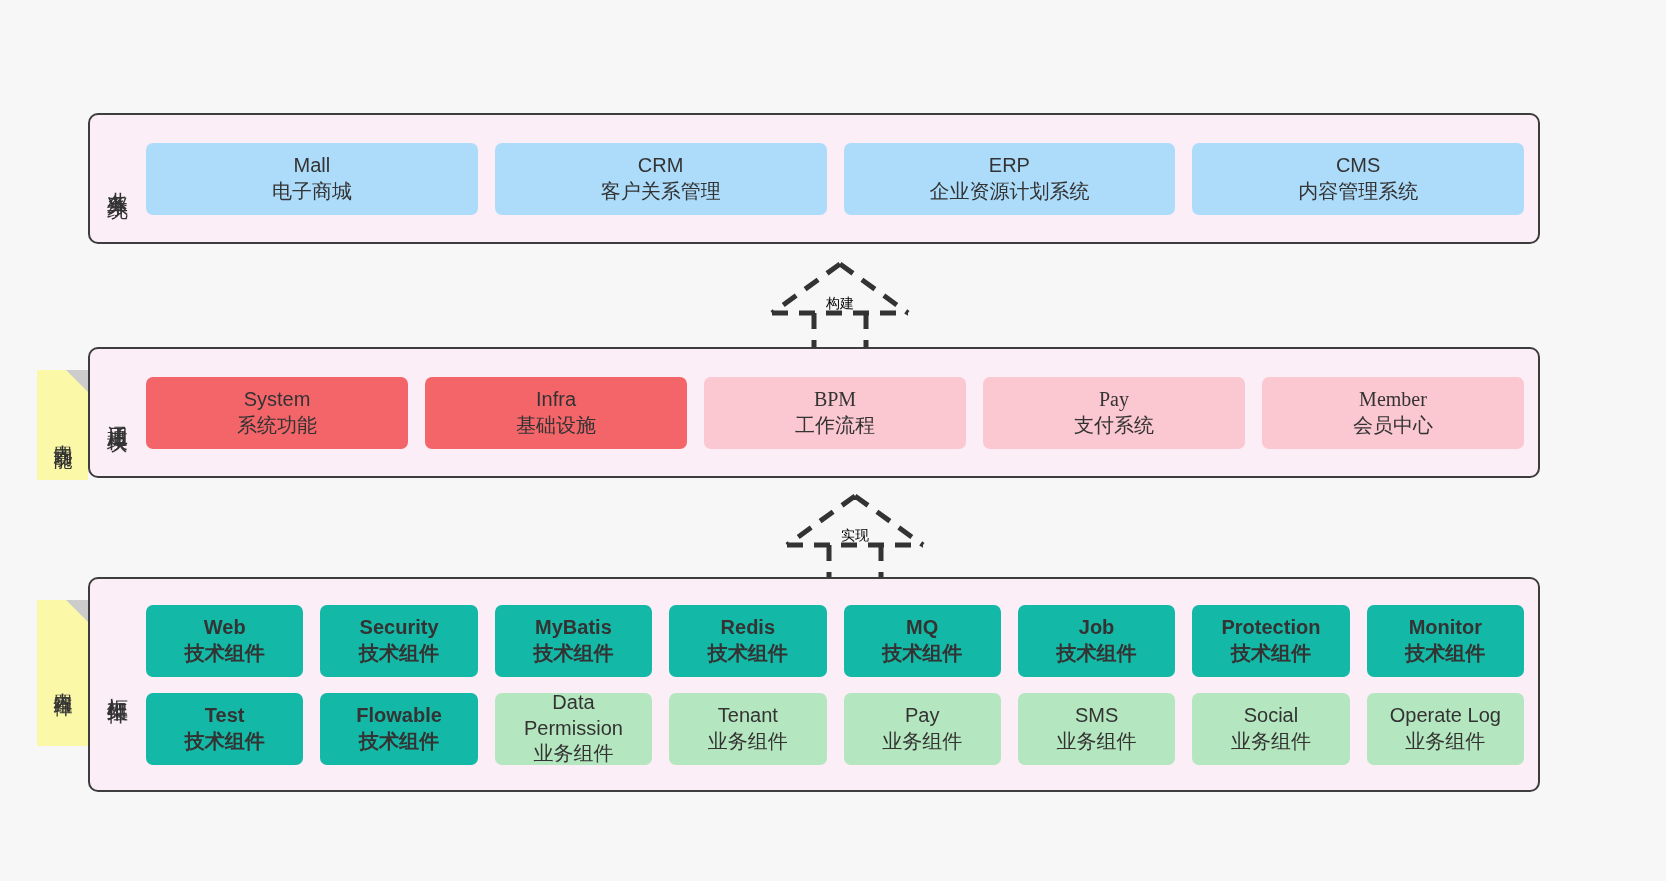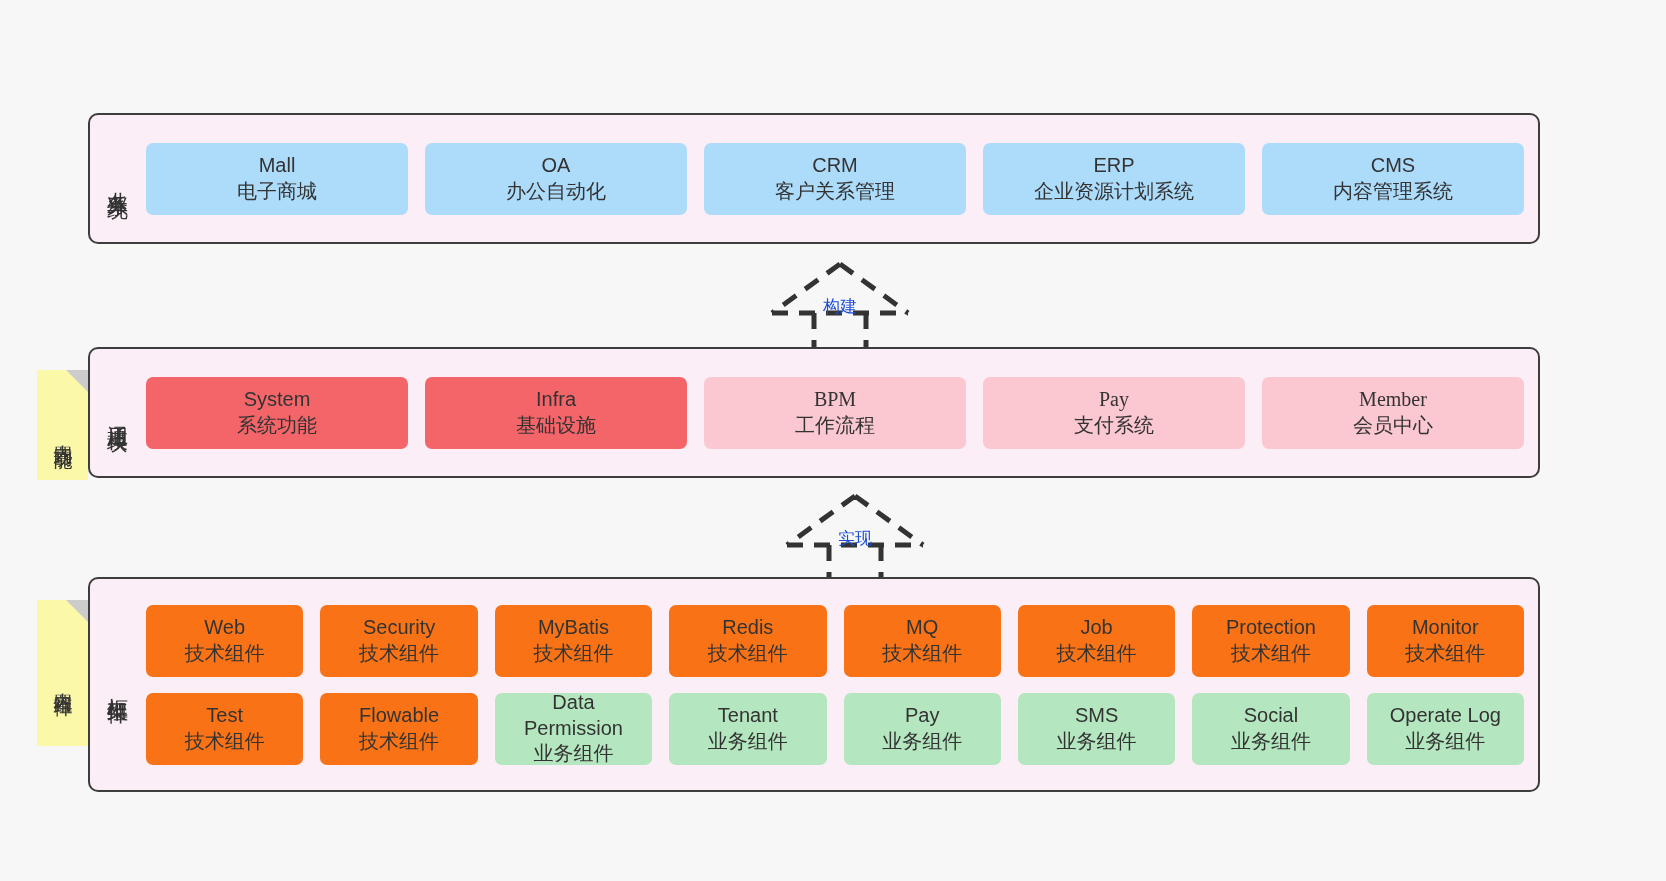--- a/index.html
+++ b/index.html
@@ -75,21 +75,21 @@
     color: #333333;
     padding: 4px 6px;
     user-select: none;
   }
   .card .l1 { display: block; }
   .card .l2 { display: block; }
 
   .c-blue        { background: #addcfb; }
   .c-red         { background: #f4656a; }
   .c-pink        { background: #fbc7d0; font-family: Liberation Serif, serif; }
-  .c-green       { background: #f97316; }
+  .c-green       { background: #14b8a6; font-weight: bold; }
   .c-lightgreen  { background: #b4e6bf; }
 
   
   .layer-biz   { left: 88px;  top: 113px; width: 1452px; height: 131px; }
   .layer-biz .card { height: 72px; }
 
   .layer-mod   { left: 88px;  top: 347px; width: 1452px; height: 131px; }
   .layer-mod .card { height: 72px; }
 
   .layer-frm   { left: 88px;  top: 577px; width: 1452px; height: 215px; }
@@ -130,22 +130,22 @@
   .arrow {
     position: absolute;
     width: 160px;
     height: 90px;
   }
   .arrow svg { display: block; }
   .arrow-label {
     position: absolute;
     left: 50%;
     transform: translateX(-50%);
-    font-size: 17px;
-    color: #1d4ed8;
+    font-size: 14px;
+    color: #000000;
     background: transparent;
     white-space: nowrap;
     user-select: none;
   }
   .arrow-build { left: 760px; top: 258px; }
   .arrow-build .arrow-label { top: 37px; }
   .arrow-impl  { left: 775px; top: 490px; }
   .arrow-impl .arrow-label  { top: 37px; font-family: Liberation Mono, monospace; }
 </style>
 </head>
@@ -155,24 +155,20 @@
 
   <div class="layer layer-biz">
     <div class="layer-title">业务系统</div>
     <div class="layer-body">
       <div class="row">
         <div class="card c-blue">
           <span class="l1">Mall</span>
           <span class="l2">电子商城</span>
         </div>
         <div class="card c-blue">
-          <span class="l1">OA</span>
-          <span class="l2">办公自动化</span>
-        </div>
-        <div class="card c-blue">
           <span class="l1">CRM</span>
           <span class="l2">客户关系管理</span>
         </div>
         <div class="card c-blue">
           <span class="l1">ERP</span>
           <span class="l2">企业资源计划系统</span>
         </div>
         <div class="card c-blue">
           <span class="l1">CMS</span>
           <span class="l2">内容管理系统</span>

